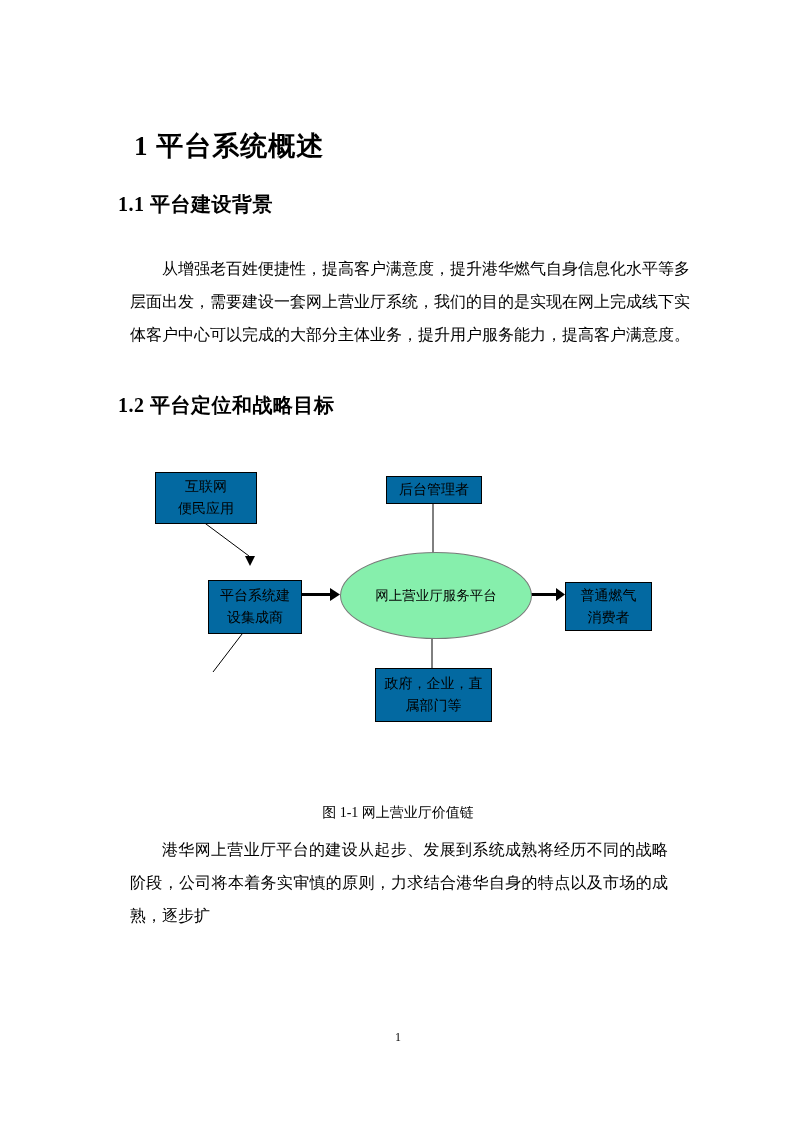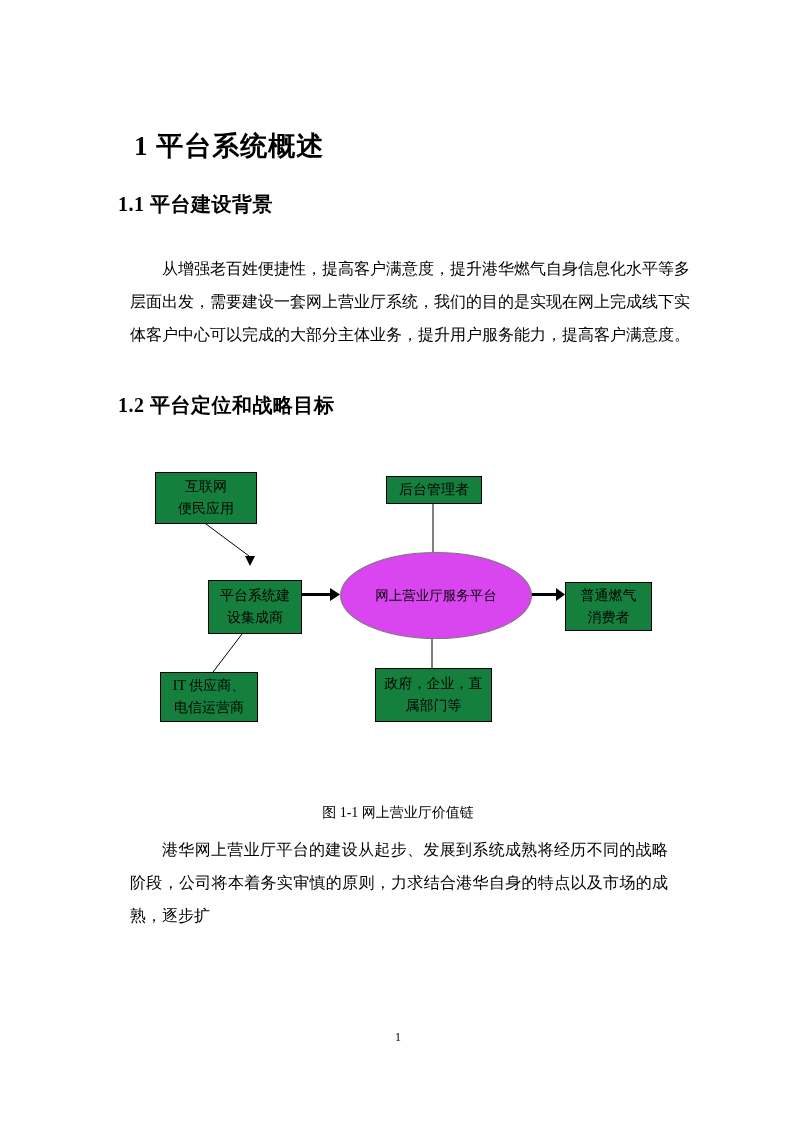--- a/index.html
+++ b/index.html
@@ -70,42 +70,42 @@
     position: absolute;
     left: 0;
     top: 460px;
     width: 793px;
     height: 300px;
   }
   .diagram svg { position: absolute; left: 0; top: 0; }
   .dbox {
     position: absolute;
     border: 1px solid #000000;
-    background: #15803d;
+    background: #0369a1;
     display: flex;
     flex-direction: column;
     align-items: center;
     justify-content: center;
     font-size: 14px;
     line-height: 22px;
     text-align: center;
   }
   .box-internet   { left: 155px; top: 12px;  width: 100px; height: 50px; }
   .box-admin      { left: 386px; top: 16px;  width: 94px;  height: 26px; }
   .box-integrator { left: 208px; top: 120px; width: 92px;  height: 52px; }
   .box-consumer   { left: 565px; top: 110px; width: 85px;  height: 47px; margin-top: 12px; }
   .box-it         { left: 160px; top: 212px; width: 96px;  height: 48px; }
   .box-gov        { left: 375px; top: 208px; width: 115px; height: 52px; }
   .ellipse {
     position: absolute;
     left: 340px;
     top: 92px;
     width: 190px;
     height: 85px;
-    background: #d946ef;
+    background: #86efac;
     border: 1px solid #7a7a7a;
     border-radius: 50%;
     display: flex;
     align-items: center;
     justify-content: center;
     font-size: 13.5px;
     text-align: center;
   }
 </style>
 </head>
@@ -162,24 +162,20 @@
 
     <div class="ellipse">
       <span>网上营业厅服务平台</span>
     </div>
 
     <div class="dbox box-consumer">
       <span>普通燃气</span>
       <span>消费者</span>
     </div>
 
-    <div class="dbox box-it">
-      <span>IT 供应商、</span>
-      <span>电信运营商</span>
-    </div>
 
     <div class="dbox box-gov">
       <span>政府，企业，直</span>
       <span>属部门等</span>
     </div>
   </div>
 
   <div class="figure-caption">图 1-1 网上营业厅价值链</div>
 
   <div class="para-block">

